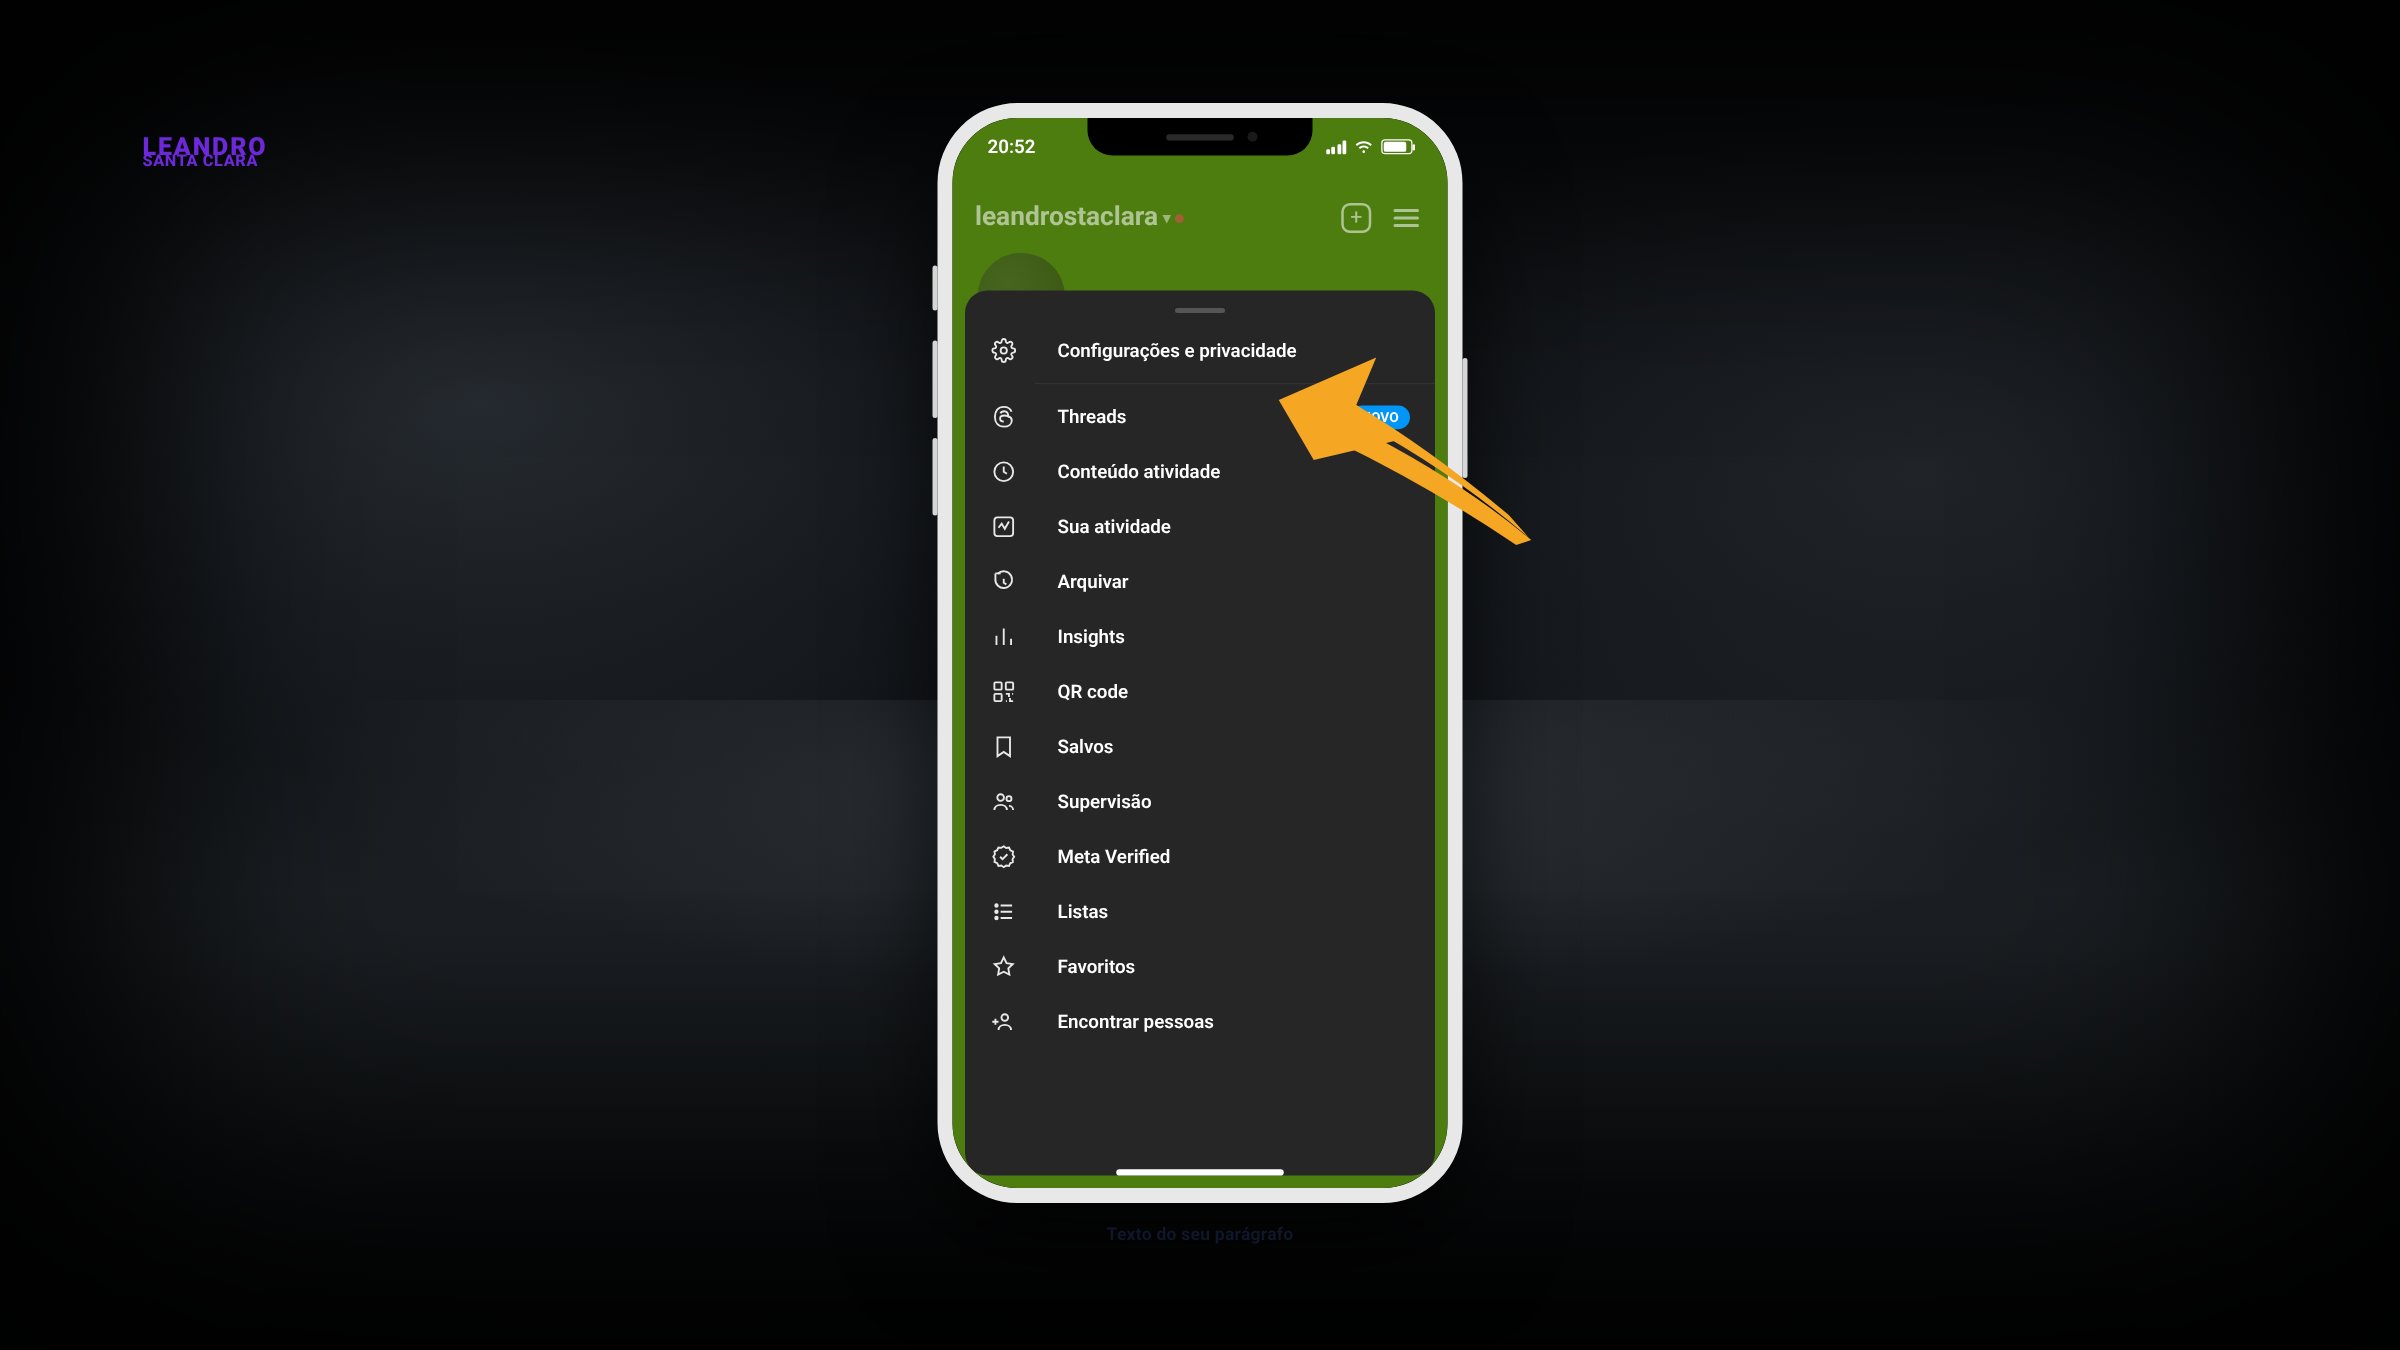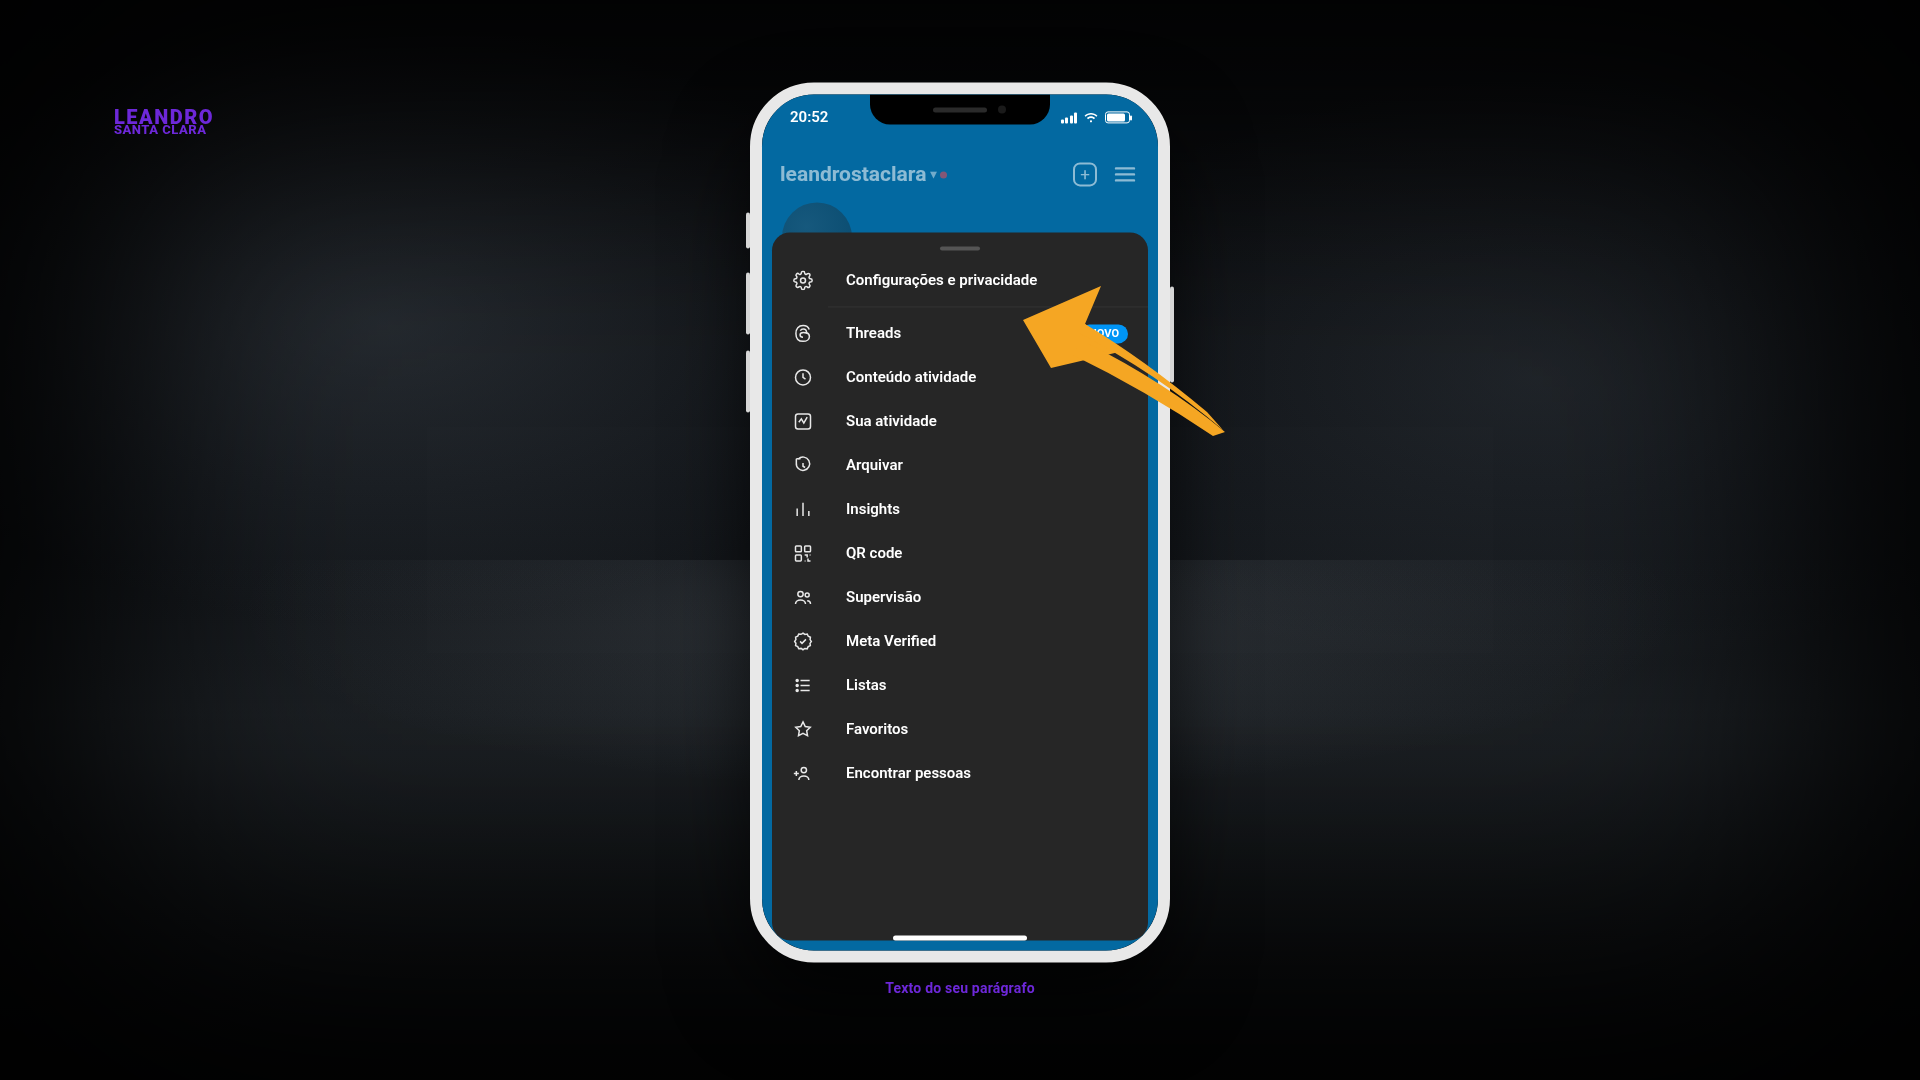--- a/index.html
+++ b/index.html
@@ -83,21 +83,21 @@
   }
   .phone .btn-l1 { top: 118px; height: 36px; }
   .phone .btn-l2 { top: 178px; height: 62px; }
   .phone .btn-l3 { top: 256px; height: 62px; }
   .phone .btn-r1 { top: 192px; height: 96px; }
 
   .screen {
     position: absolute;
     inset: 0;
     border-radius: 52px;
-    background: #0369a1;
+    background: #4d7c0f;
     overflow: hidden;
   }
 
   
   .notch {
     position: absolute;
     top: 0;
     left: 50%;
     transform: translateX(-50%);
     width: 180px;
@@ -234,21 +234,21 @@
   }
 
   
   .caption {
     position: absolute;
     left: 50%;
     transform: translateX(-50%);
     top: 980px;
     font-size: 14px;
     font-weight: 700;
-    color: #6d28d9;
+    color: #0f172a;
     letter-spacing: 0.2px;
   }
 </style>
 </head>
 <body>
 
 <div class="floor"></div>
 <div class="vignette"></div>
 
 <div class="brand">
@@ -376,20 +376,28 @@
             <svg viewBox="0 0 24 24" fill="none" stroke="currentColor" stroke-width="1.8">
                 <rect x="3" y="3" width="7" height="7" rx="1"></rect>
                 <rect x="14" y="3" width="7" height="7" rx="1"></rect>
                 <rect x="3" y="14" width="7" height="7" rx="1"></rect>
                 <path d="M14 14h3v3m4 4h-3v-3m3-4h-1m-6 7h1"></path>
               </svg>
           </span>
           <span>QR code</span>
         </div>
 
+        <div class="menu-item">
+          <span class="mi-icon">
+            <svg viewBox="0 0 24 24" fill="none" stroke="currentColor" stroke-width="1.8">
+                <path d="M6 3h12v18l-6-4-6 4V3z"></path>
+              </svg>
+          </span>
+          <span>Salvos</span>
+        </div>
 
         <div class="menu-item">
           <span class="mi-icon">
             <svg viewBox="0 0 24 24" fill="none" stroke="currentColor" stroke-width="1.8">
                 <circle cx="9" cy="8" r="3.2"></circle>
                 <path d="M3 20c0-3 2.7-5 6-5s6 2 6 5"></path>
                 <circle cx="17" cy="9" r="2.4"></circle>
                 <path d="M21 20c0-2.3-1.8-4-4-4"></path>
               </svg>
           </span>

